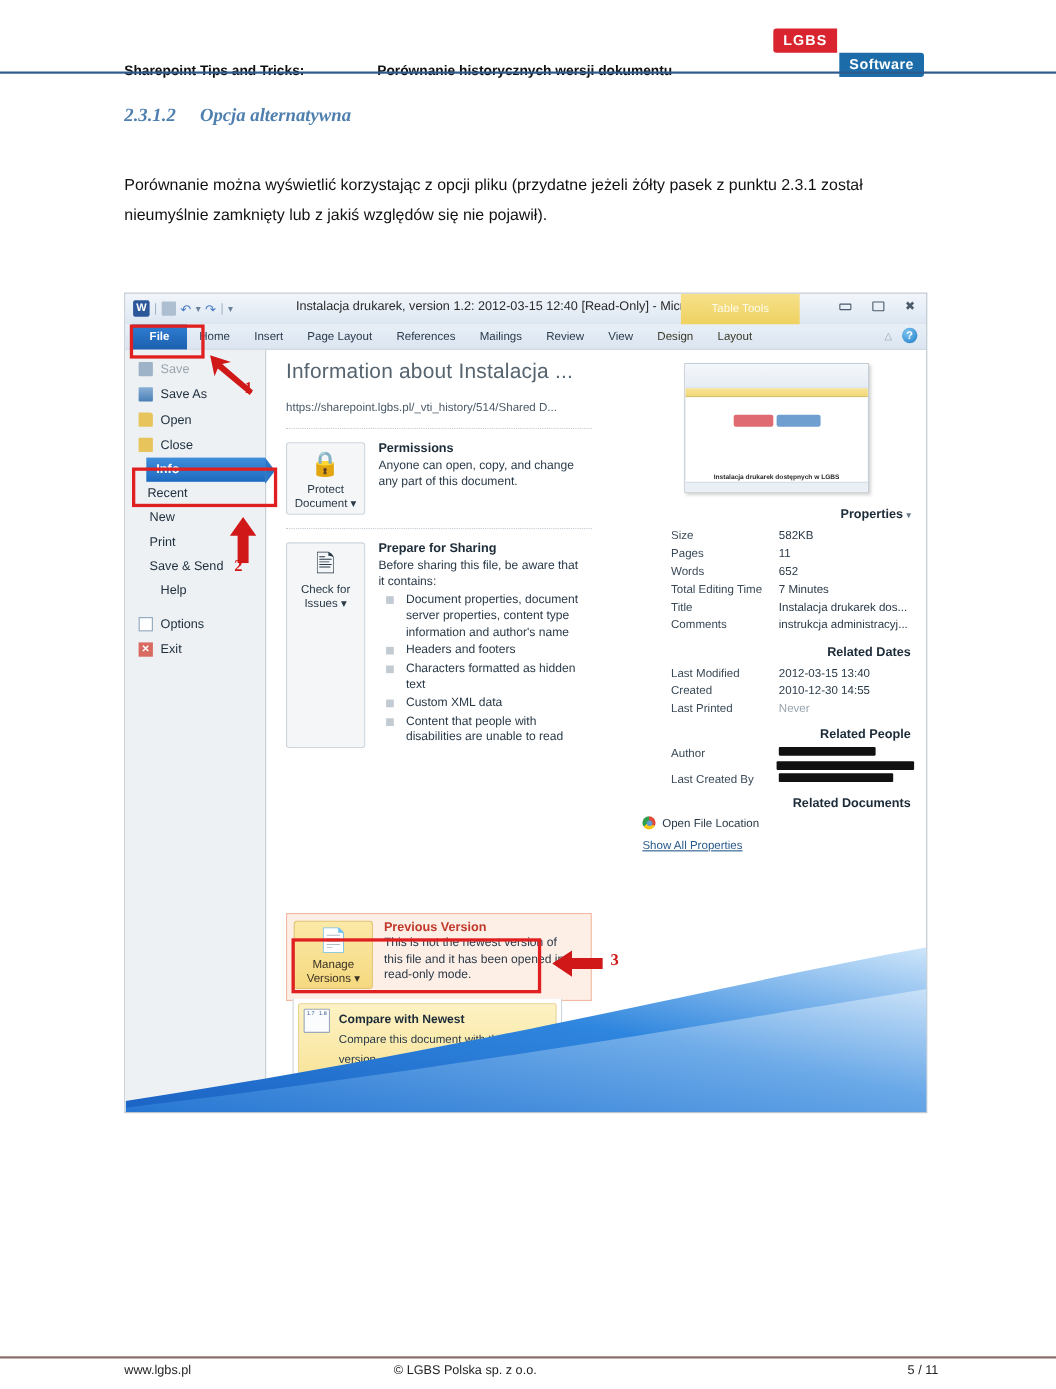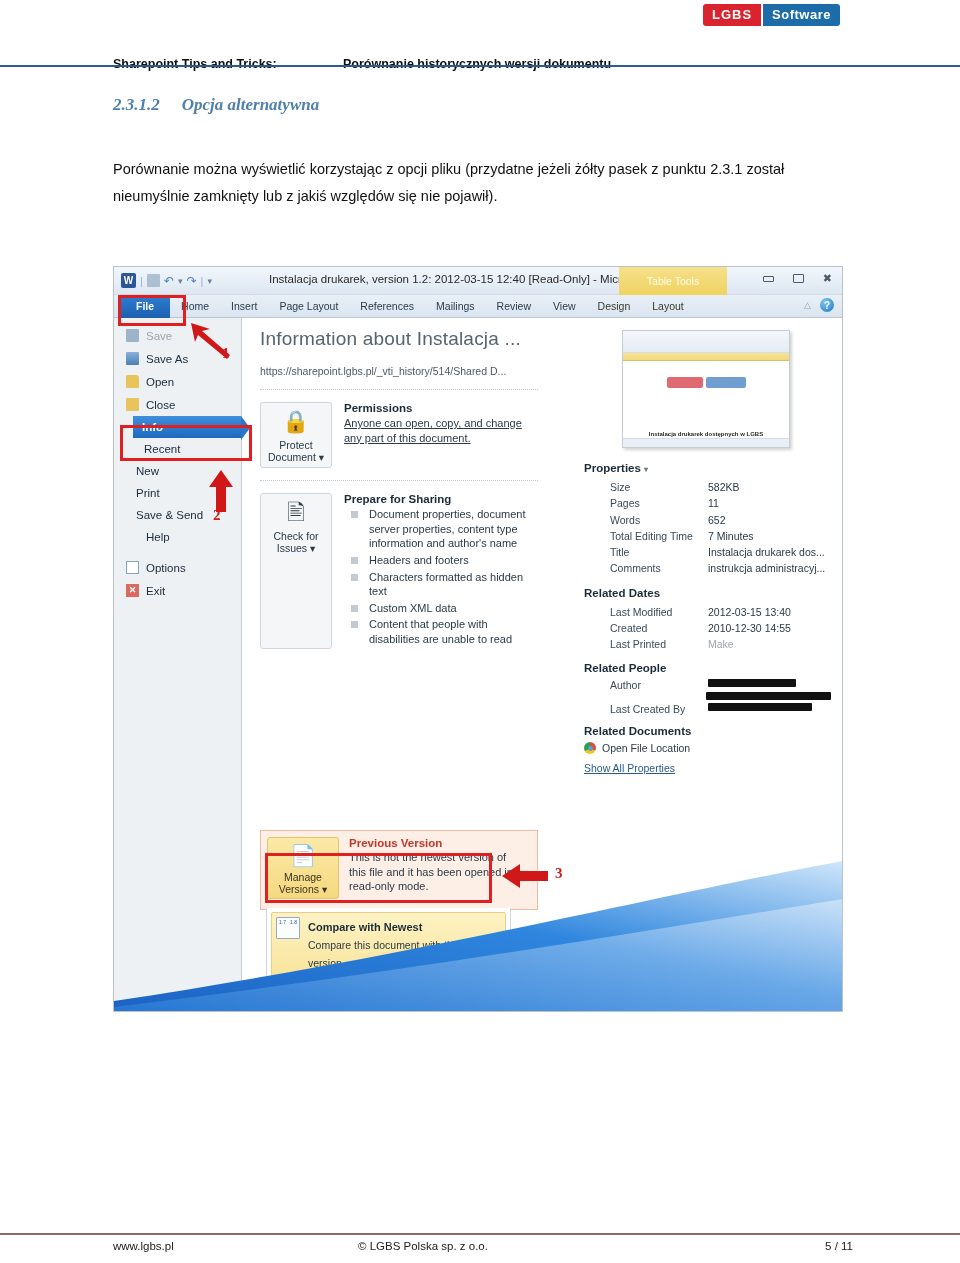--- a/index.html
+++ b/index.html
@@ -18,20 +18,21 @@
   .logo-wrap { position:absolute; right:44px; top:4px; display:flex; align-items:center; }
   .logo-lgbs {
     background:#d9232e; color:#ffffff; font-weight:bold; font-size:13px;
     letter-spacing:1px; padding:3px 9px 4px; border-radius:3px 0 0 3px;
     font-family:"Liberation Sans", sans-serif;
   }
   .logo-soft {
     background:#1b6ca8; color:#ffffff; font-weight:bold; font-size:13px;
     letter-spacing:.5px; padding:3px 9px 4px; border-radius:0 3px 3px 0;
     margin-left:2px;
+    margin-top:44px;
   }
   .hdr-row { position:absolute; left:113px; top:57px; width:740px; display:flex;align-items:flex-end; }
   .hdr-left { font-size:12.5px; font-weight:600; color:#111; width:230px; }
   .hdr-right { font-size:12.5px; font-weight:600; color:#111; }
   .hdr-rule {
     position:absolute; left:0; top:65px; width:960px; height:2px;
     background:#2e5a8e;
   }
 
   
@@ -147,21 +148,21 @@
 
   .blk { display:flex; gap:12px; margin-top:2px; }
   .bigbtn {
     width:72px; min-height:66px; background:#f4f6f8; border:1px solid #cdd5dd;
     border-radius:3px; display:flex; flex-direction:column; align-items:center;
     justify-content:flex-start; padding-top:8px; font-size:10.5px; color:#2a3a48; text-align:center;
   }
   .bigbtn .glyph { font-size:22px; line-height:1; margin-bottom:6px; }
   .blk-txt { width:190px; }
   .blk-h { font-weight:bold; font-size:11.5px; color:#1c2b38; margin-bottom:2px; }
-  .blk-p { font-size:11px; color:#2a3a48; line-height:1.33;text-decoration:underline; }
+  .blk-p { font-size:11px; color:#2a3a48; line-height:1.33; }
   ul.sharelist { margin:2px 0 0 0; padding:0; list-style:none; }
   ul.sharelist li {
     position:relative; padding-left:25px; font-size:11px; color:#2a3a48;
     line-height:1.33; margin-bottom:2px;
   }
   ul.sharelist li::before{
     content:""; position:absolute; left:7px; top:4px; width:7px; height:7px;
     background:#c2cad2;
   }
 
@@ -211,21 +212,21 @@
   }
   .th-ribbon { height:22px; background:linear-gradient(#f4f7fb,#e5ecf4); border-bottom:1px solid #d5dde6; }
   .th-bar { height:8px; background:linear-gradient(#f8e396,#f2d878); border-bottom:1px solid #d8c269; }
   .th-logos { display:flex; justify-content:center; gap:3px; margin-top:16px; }
   .th-l1{background:#e06a72;width:36px;height:11px;border-radius:2px;}
   .th-l2{background:#6f9fd0;width:40px;height:11px;border-radius:2px;}
   .th-cap{ text-align:center; font-size:4.5px; color:#6a7785; margin-top:28px;}
   .th-title{ text-align:center; font-size:6px; font-weight:bold; color:#2a2a2a; margin-top:10px;}
   .th-status{ position:absolute; bottom:0; left:0; right:0; height:9px; background:#eaeff5; border-top:1px solid #d5dde6;}
 
-  .prop-h { font-size:11.5px; font-weight:bold; color:#1c2b38; margin:10px 0 5px 0; }
+  .prop-h { font-size:11.5px; font-weight:bold; color:#1c2b38; margin:10px 0 5px 0;text-align:right; }
   .prop-h .caret{ font-size:8px; color:#6b7c8c; margin-left:3px; }
   .prow { display:flex; font-size:10.5px; color:#3a4a58; line-height:1.55; }
   .pk { width:98px; flex:0 0 98px; color:#3a4a58;margin-left:26px; }
   .pv { color:#2a3a48; }
   .pv.muted { color:#9aa5ae; }
   .redact { height:8px; background:#111; border-radius:1px; }
   .link { font-size:10.5px; color:#2a5a8a; text-decoration:underline; }
   .chrome-dot {
     width:12px;height:12px;border-radius:50%;
     background:conic-gradient(#e04a3a 0 33%, #f5c518 0 66%, #2f9e4f 0 100%);
@@ -319,21 +320,21 @@
         <span class="ic ic-open"></span>
         <span>Open</span>
       </div>
       <div class="nav-item">
         <span class="ic ic-close"></span>
         <span>Close</span>
       </div>
       <div class="nav-item sel">
         <span>Info</span>
       </div>
-      <div class="nav-item" style="padding-left:30px">
+      <div class="nav-item" style="padding-left:20px">
         <span>Recent</span>
       </div>
       <div class="nav-item" style="padding-left:22px">
         <span>New</span>
       </div>
       <div class="nav-item" style="padding-left:22px">
         <span>Print</span>
       </div>
       <div class="nav-item" style="padding-left:22px">
         <span>Save &amp; Send</span>
@@ -372,20 +373,21 @@
       <div class="dotted"></div>
 
       <div class="blk">
         <div class="bigbtn">
           <span class="glyph">🖹</span>
           <span>Check for</span>
           <span><span>Issues</span> ▾</span>
         </div>
         <div class="blk-txt">
           <div class="blk-h">Prepare for Sharing</div>
+          <div class="blk-p">Before sharing this file, be aware that it contains:</div>
           <ul class="sharelist">
             <li>Document properties, document server properties, content type information and author's name</li>
             <li>Headers and footers</li>
             <li>Characters formatted as hidden text</li>
             <li>Custom XML data</li>
             <li>Content that people with disabilities are unable to read</li>
           </ul>
         </div>
       </div>
 
@@ -468,21 +470,21 @@
       <div class="prow">
           <span class="pk">Last Modified</span>
           <span class="pv">2012-03-15 13:40</span>
         </div>
       <div class="prow">
           <span class="pk">Created</span>
           <span class="pv">2010-12-30 14:55</span>
         </div>
       <div class="prow">
           <span class="pk">Last Printed</span>
-          <span class="pv muted">Make</span>
+          <span class="pv muted">Never</span>
         </div>
 
       <div class="prop-h">Related People</div>
       <div class="rp-row">
         <span class="pk">Author</span>
         <span style="flex:1">
           <span class="redact" style="display:block;width:88px;margin-bottom:5px"></span>
           <span class="redact" style="display:block;width:125px;margin-left:-2px"></span>
         </span>
       </div>

